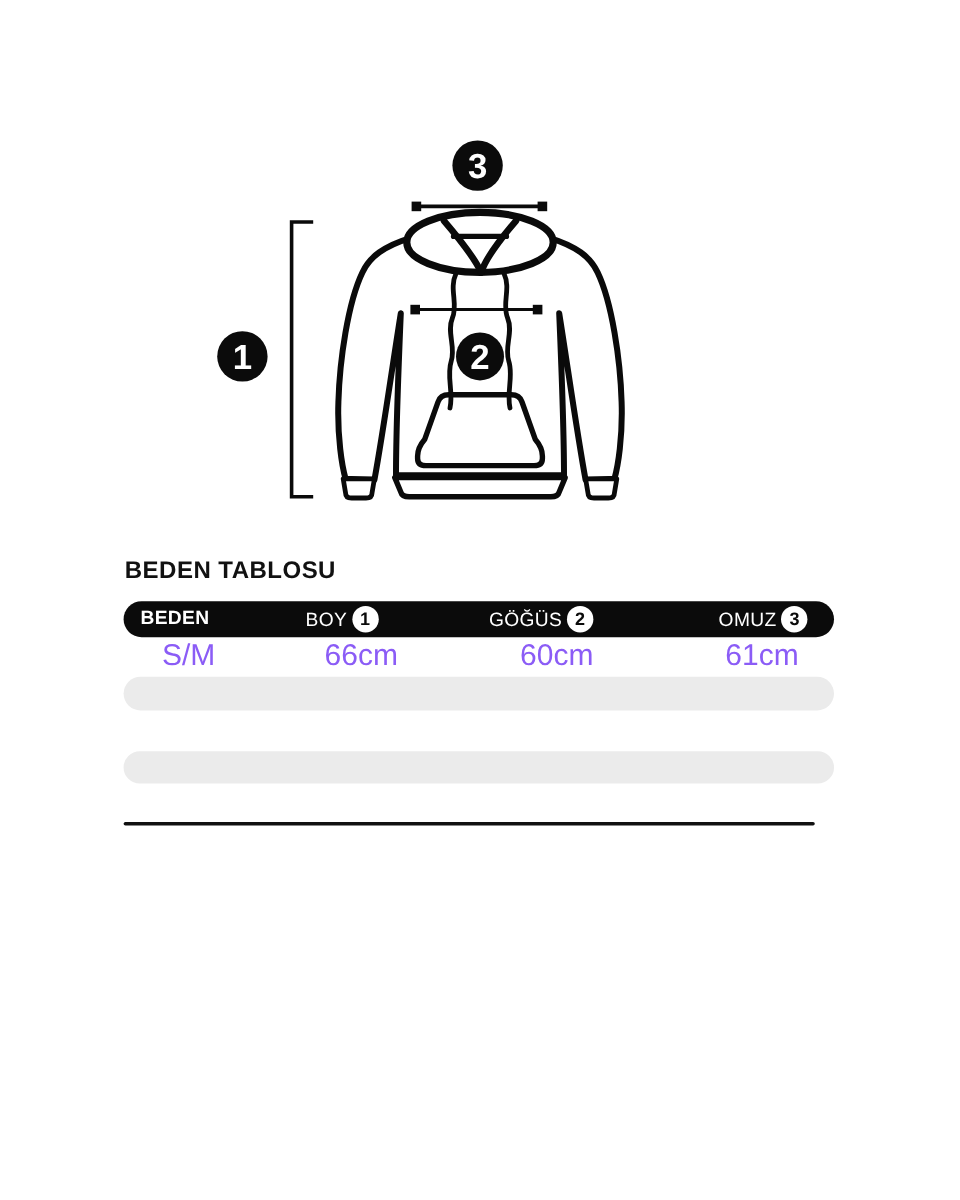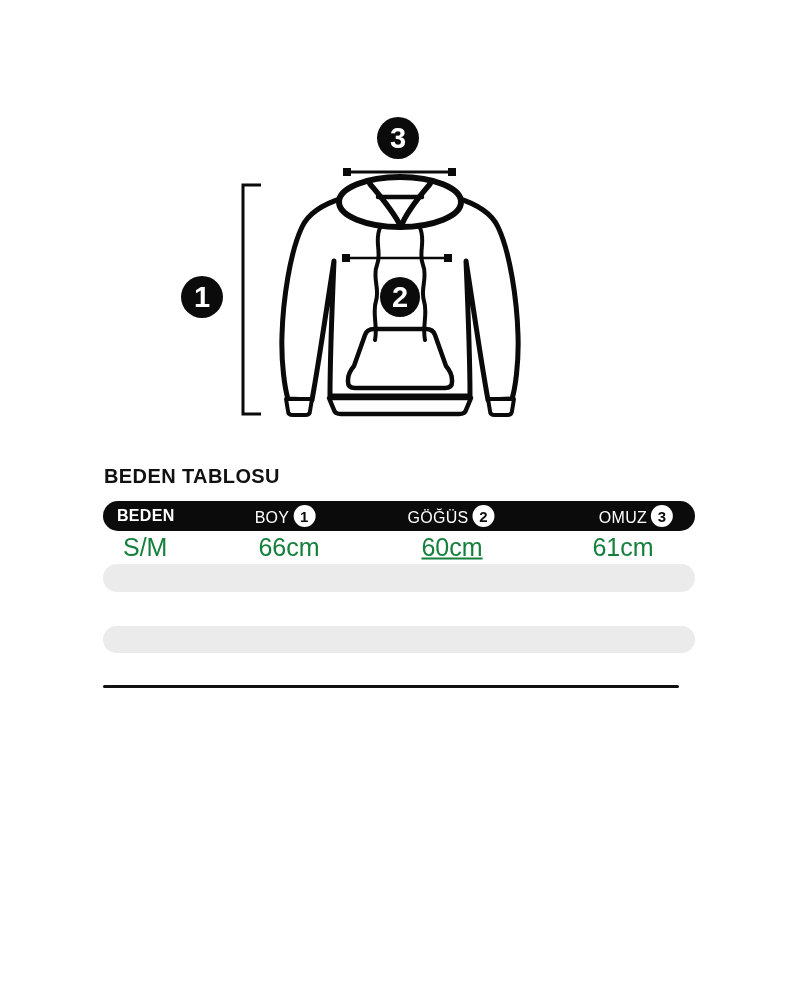--- a/index.html
+++ b/index.html
@@ -34,28 +34,28 @@
             display:flex; align-items:flex-end; gap:4px;
             font-size:16px; letter-spacing:0.3px; white-space:nowrap; }
   .hbadge {
     width:22px; height:22px; border-radius:50%;
     background:#ffffff; color:#0b0b0b;
     font-size:15px; font-weight:700;
     display:flex; align-items:center; justify-content:center;
     line-height:1;
   }
 
-  .data-row { position:absolute; left:4px; width:592px; height:30px; color:#15803d; }
+  .data-row { position:absolute; left:16px; width:592px; height:30px; color:#8b5cf6; }
   .row-1 { top:31px; }
   .row-2 { top:94px; }
   .dcell { position:absolute; top:50%; font-size:25px; white-space:nowrap;
            font-weight:400; }
   .dc1 { left:16px;  transform:translateY(-50%); }
   .dc2 { left:182px; transform:translate(-50%,-50%); }
-  .dc3 { left:345px; transform:translate(-50%,-50%);text-decoration:underline; }
+  .dc3 { left:345px; transform:translate(-50%,-50%); }
   .dc4 { left:516px; transform:translate(-50%,-50%); }
 
   .stripe { position:absolute; left:0; width:592px; background:#ebebeb;
             border-radius:14px; }
   .stripe-1 { top:63px;  height:28px; }
   .stripe-2 { top:125px; height:27px; }
 
   .divider {
     position:absolute; left:103px; top:685px; width:576px; height:3px;
     background:#111111; border-radius:2px;

